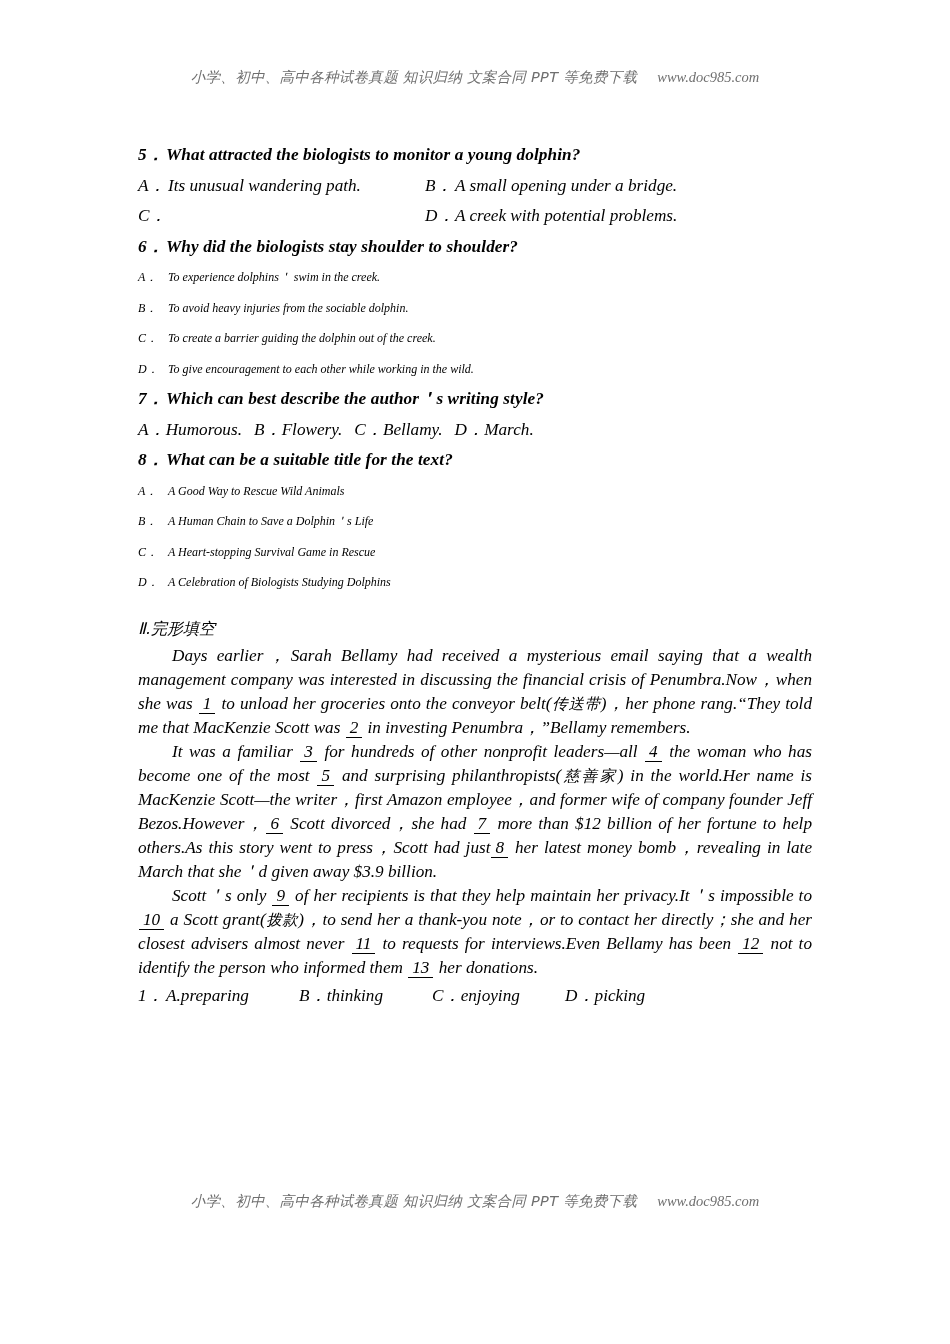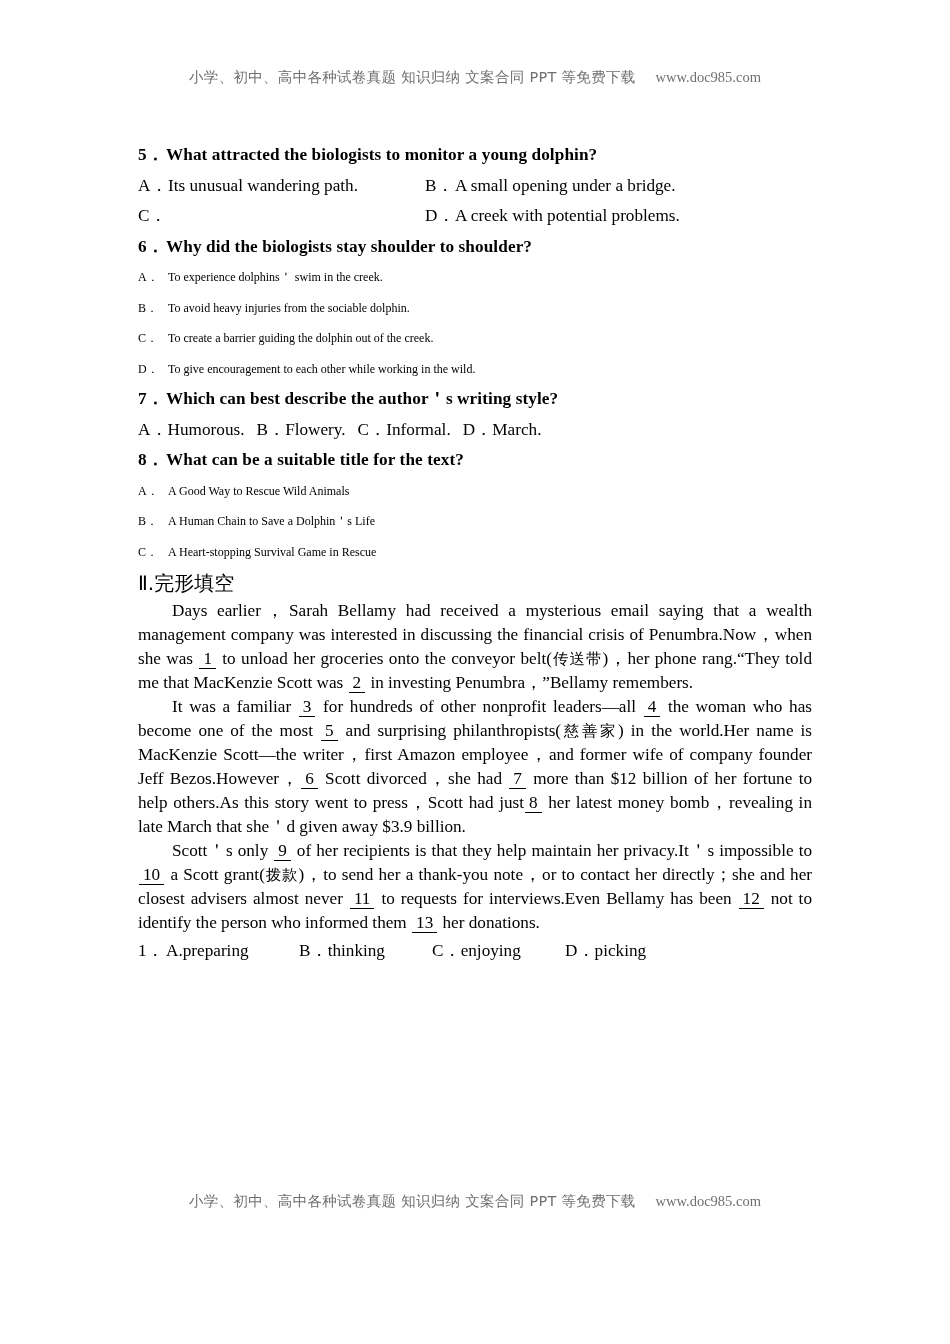--- a/index.html
+++ b/index.html
@@ -13,20 +13,21 @@
     font-family: "Liberation Serif", "DejaVu Serif", serif;
     color: #000000;
     position: relative;
     overflow: hidden;
   }
   .page {
     position: absolute;
     left: 0; top: 0;
     width: 950px;
     height: 1344px;
+    font-style: italic;
   }
   .watermark {
     position: absolute;
     left: 0;
     width: 950px;
     text-align: center;
     font-family: "DejaVu Sans", "Liberation Sans", sans-serif;
     font-size: 14.5px;
     color: #6f6f6f;
     letter-spacing: 0.3px;
@@ -82,23 +83,23 @@
   .inline-opts {
     font-size: 17.2px;
     line-height: 30.5px;
   }
   .inline-opts .io {
     margin-right: 12px;
   }
 
   .section-head {
     font-family: "DejaVu Sans", "Liberation Sans", sans-serif;
-    font-size: 20px;
+    font-size: 16px;
     line-height: 29px;
-    margin-top: 2px;
+    margin-top: 16px;
   }
   .section-head .rn {
     font-family: "Liberation Serif", serif;
   }
 
   .para {
     font-size: 17.2px;
     line-height: 24px;
     text-align: justify;
     text-justify: inter-word;
@@ -158,26 +159,27 @@
       </div>
     </div>
 
     <div class="q-title"><span class="q-num">6．</span><span>Why did the biologists stay shoulder to shoulder?</span></div>
     <div class="opt-line"><span class="opt-letter-inline">A．</span><span>To experience dolphins＇ swim in the creek.</span></div>
     <div class="opt-line"><span class="opt-letter-inline">B．</span><span>To avoid heavy injuries from the sociable dolphin.</span></div>
     <div class="opt-line"><span class="opt-letter-inline">C．</span><span>To create a barrier guiding the dolphin out of the creek.</span></div>
     <div class="opt-line"><span class="opt-letter-inline">D．</span><span>To give encouragement to each other while working in the wild.</span></div>
 
     <div class="q-title"><span class="q-num">7．</span><span>Which can best describe the author＇s writing style?</span></div>
-    <div class="inline-opts"><span class="io"><span>A．</span><span>Humorous.</span></span><span class="io"><span>B．</span><span>Flowery.</span></span><span class="io"><span>C．</span><span>Informal.</span></span><span class="io"><span>D．</span><span>March.</span></span></div>
+    <div class="inline-opts"><span class="io"><span>A．</span><span>Humorous.</span></span><span class="io"><span>B．</span><span>Flowery.</span></span><span class="io"><span>C．</span><span>Bellamy.</span></span><span class="io"><span>D．</span><span>March.</span></span></div>
 
     <div class="q-title"><span class="q-num">8．</span><span>What can be a suitable title for the text?</span></div>
     <div class="opt-line"><span class="opt-letter-inline">A．</span><span>A Good Way to Rescue Wild Animals</span></div>
     <div class="opt-line"><span class="opt-letter-inline">B．</span><span>A Human Chain to Save a Dolphin＇s Life</span></div>
     <div class="opt-line"><span class="opt-letter-inline">C．</span><span>A Heart-stopping Survival Game in Rescue</span></div>
+    <div class="opt-line"><span class="opt-letter-inline">D．</span><span>A Celebration of Biologists Studying Dolphins</span></div>
 
     <div class="section-head"><span class="rn">Ⅱ</span><span>.完形填空</span></div>
 
     <p class="para first-body">Days earlier，Sarah Bellamy had received a mysterious email saying that a wealth management company was interested in discussing the financial crisis of Penumbra.Now，when she was <span class="blank">1</span> to unload her groceries onto the conveyor belt(<span class="cn">传送带</span>)，her phone rang.“They told me that MacKenzie Scott was <span class="blank">2</span> in investing Penumbra，”Bellamy remembers.</p>
     <p class="para">It was a familiar <span class="blank">3</span> for hundreds of other nonprofit leaders—all <span class="blank">4</span> the woman who has become one of the most <span class="blank">5</span> and surprising philanthropists(<span class="cn">慈善家</span>) in the world.Her name is MacKenzie Scott—the writer，first Amazon employee，and former wife of company founder Jeff Bezos.However，<span class="blank">6</span> Scott divorced，she had <span class="blank">7</span> more than $12 billion of her fortune to help others.As this story went to press，Scott had just<span class="blank">8</span> her latest money bomb，revealing in late March that she＇d given away $3.9 billion.</p>
     <p class="para">Scott＇s only <span class="blank">9</span> of her recipients is that they help maintain her privacy.It＇s impossible to <span class="blank">10</span> a Scott grant(<span class="cn">拨款</span>)，to send her a thank-you note，or to contact her directly；she and her closest advisers almost never <span class="blank">11</span> to requests for interviews.Even Bellamy has been <span class="blank">12</span> not to identify the person who informed them <span class="blank">13</span> her donations.</p>
 
     <div class="answers-row">
       <span class="ans-num">1．</span>
       <span class="ans-item">A.preparing</span>

